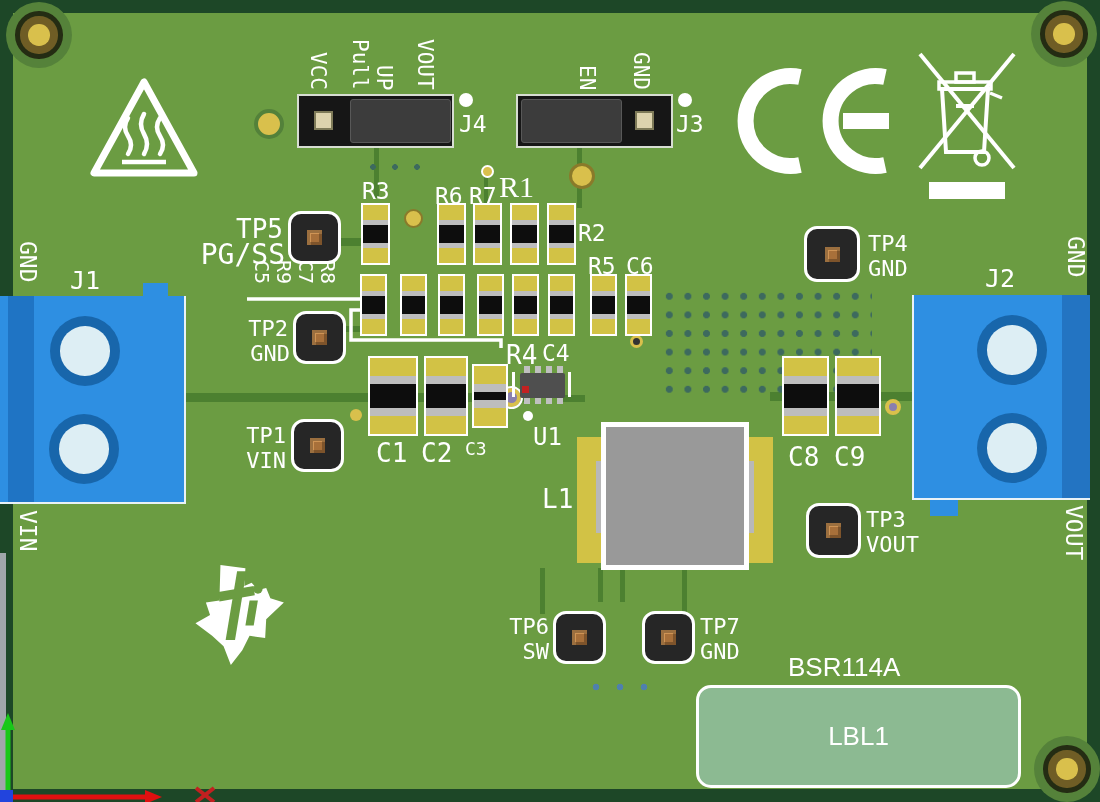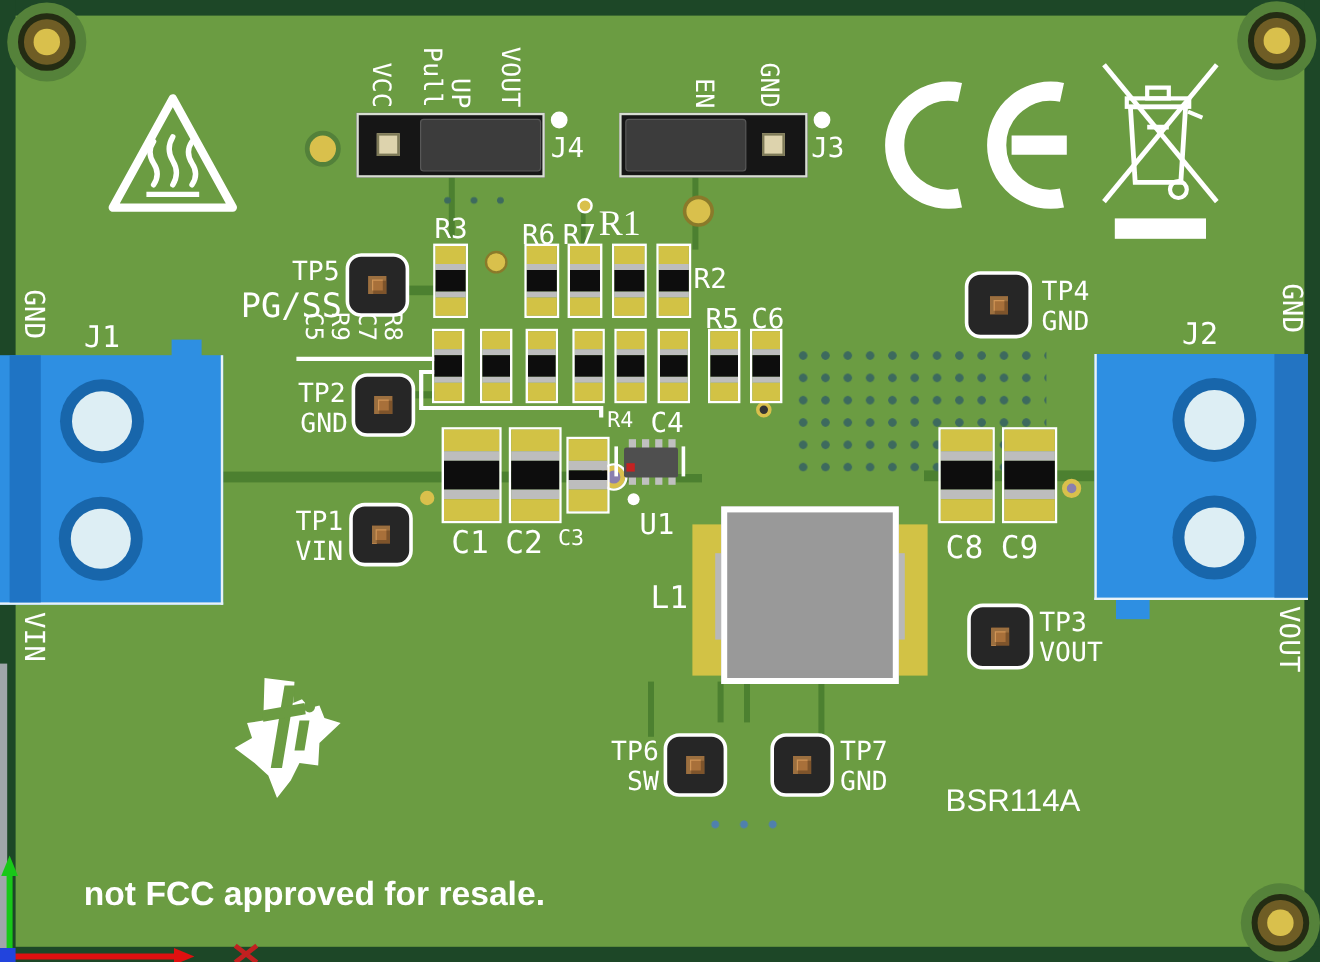--- a/index.html
+++ b/index.html
@@ -227,21 +227,21 @@
   <div class="abs silk" style="left:588px;top:253px;font-size:23px;">R5</div>
   <div class="abs silk" style="left:626px;top:253px;font-size:23px;">C6</div>
   <div class="abs silk vtext" style="left:250px;top:260px;font-size:20px;">C5</div>
   <div class="abs silk vtext" style="left:272px;top:260px;font-size:20px;">R9</div>
   <div class="abs silk vtext" style="left:294px;top:260px;font-size:20px;">C7</div>
   <div class="abs silk vtext" style="left:316px;top:260px;font-size:20px;">R8</div>
 
   <div class="abs tp" style="left:288px;top:211px;width:53px;height:53px;">
       <div class="cu"></div>
     </div>
-  <div class="abs silk" style="right:817px;top:214px;font-size:22px;">TP5</div>
+  <div class="abs silk" style="right:817px;top:214px;font-size:26px;">TP5</div>
   <div class="abs silk" style="right:815px;top:238px;font-size:28px;">PG/SS</div>
   <div class="abs tp" style="left:293px;top:311px;width:53px;height:53px;">
       <div class="cu"></div>
     </div>
   <div class="abs silk" style="right:812px;top:316px;font-size:22px;">TP2</div>
   <div class="abs silk" style="right:810px;top:341px;font-size:22px;">GND</div>
   <div class="abs tp" style="left:291px;top:419px;width:53px;height:53px;">
       <div class="cu"></div>
     </div>
   <div class="abs silk" style="right:814px;top:423px;font-size:22px;">TP1</div>
@@ -287,21 +287,21 @@
       <div class="pad"></div>
       <div class="str"></div>
       <div class="blk"></div>
       <div class="str"></div>
       <div class="pad"></div>
     </div>
   <div class="abs silk" style="left:376px;top:438px;font-size:26px;">C1</div>
   <div class="abs silk" style="left:421px;top:438px;font-size:26px;">C2</div>
   <div class="abs silk" style="left:465px;top:438px;font-size:18px;">C3</div>
 
-  <div class="abs silk" style="left:506px;top:340px;font-size:18px;">R4</div>
+  <div class="abs silk" style="left:506px;top:340px;font-size:26px;">R4</div>
   <div class="abs silk" style="left:542px;top:340px;font-size:23px;">C4</div>
   <div class="abs" style="left:512px;top:372px;width:2.5px;height:25px;background:#fff;"></div>
   <div class="abs" style="left:568px;top:372px;width:2.5px;height:25px;background:#fff;"></div>
   <div class="abs" style="left:524px;top:366px;width:6px;height:10px;background:#c0c0c0;"></div>
   <div class="abs" style="left:535px;top:366px;width:6px;height:10px;background:#c0c0c0;"></div>
   <div class="abs" style="left:546px;top:366px;width:6px;height:10px;background:#c0c0c0;"></div>
   <div class="abs" style="left:557px;top:366px;width:6px;height:10px;background:#c0c0c0;"></div>
   <div class="abs" style="left:524px;top:394px;width:6px;height:10px;background:#c0c0c0;"></div>
   <div class="abs" style="left:535px;top:394px;width:6px;height:10px;background:#c0c0c0;"></div>
   <div class="abs" style="left:546px;top:394px;width:6px;height:10px;background:#c0c0c0;"></div>
@@ -392,23 +392,23 @@
   <div class="abs silk vtext" style="left:1061px;top:505px;font-size:23px;">VOUT</div>
 
   <svg class="abs" style="left:183px;top:563px;" width="104" height="104" viewBox="0 0 100 100">
     <path d="M36,2 L60,5 L59,22 L66,19 L72,26 L80,24 L84,34 L97,38 L80,54 L79,72 L64,70 L57,84 L46,98 L39,80 L28,70 L12,58 L26,50 L22,38 L35,36 Z" fill="#fff"></path>
     <polygon points="52,8 61,8 50,74 41,74" fill="#6b9c42"></polygon>
     <polygon points="34,28 68,22 69,31 35,37" fill="#6b9c42"></polygon>
     <polygon points="64,36 72,36 68,60 60,60" fill="#6b9c42"></polygon>
     <circle cx="72" cy="25" r="4.5" fill="#6b9c42"></circle>
   </svg>
 
-  <div class="abs sans" style="left:262px;top:729px;transform:translateX(-50%);font-size:28px;font-weight:bold;">not FCC approved for resale.</div>
 
   <div class="abs sans" style="left:788px;top:652px;font-size:26px;">BSR114A</div>
+  <div class="abs sans" style="left:696px;top:685px;width:325px;height:103px;background:var(--c-label-fill,#8cba92);border:3.5px solid #fff;border-radius:15px;box-sizing:border-box;display:flex;align-items:center;justify-content:center;font-size:26px;">LBL1</div>
 
   <svg class="abs" style="left:0;top:700px;" width="230" height="102">
     <line x1="8" y1="97" x2="145" y2="97" stroke="#e01010" stroke-width="5"></line>
     <polygon points="145,90 162,97 145,104" fill="#e01010"></polygon>
     <line x1="8" y1="97" x2="8" y2="30" stroke="#18c818" stroke-width="5"></line>
     <polygon points="1,30 8,13 15,30" fill="#18c818"></polygon>
     <rect x="0" y="90" width="13" height="12" fill="#2244dd"></rect>
     <line x1="196" y1="88" x2="214" y2="102" stroke="#c22020" stroke-width="4"></line>
     <line x1="214" y1="88" x2="196" y2="102" stroke="#c22020" stroke-width="4"></line>
   </svg>

